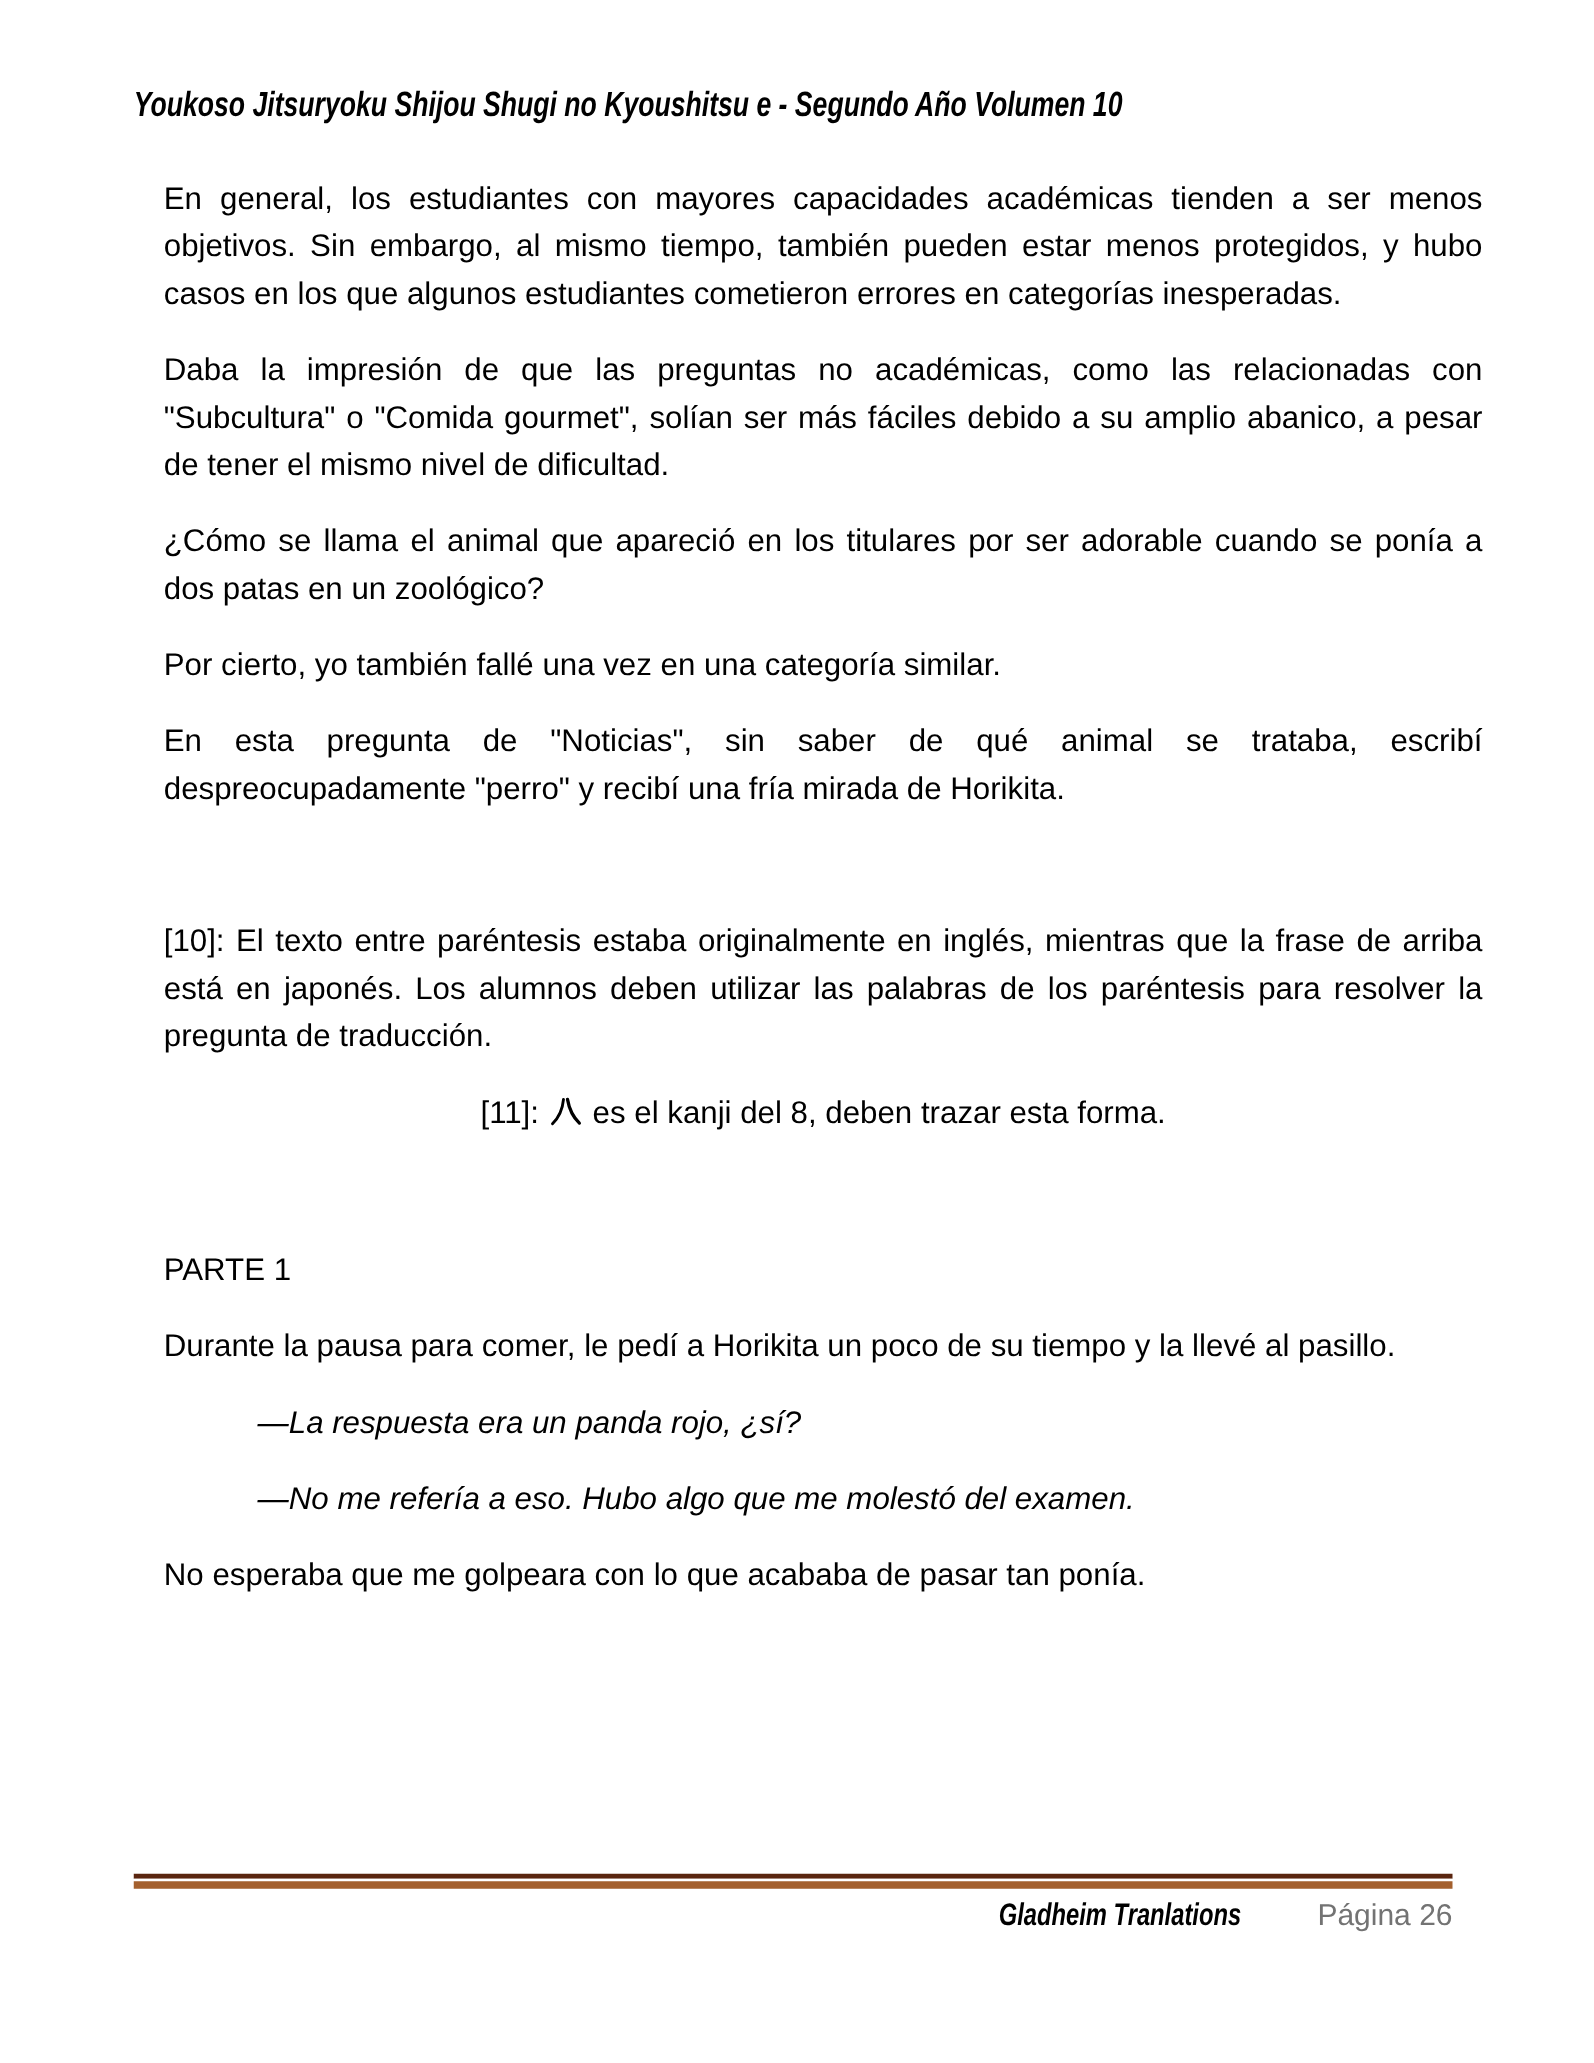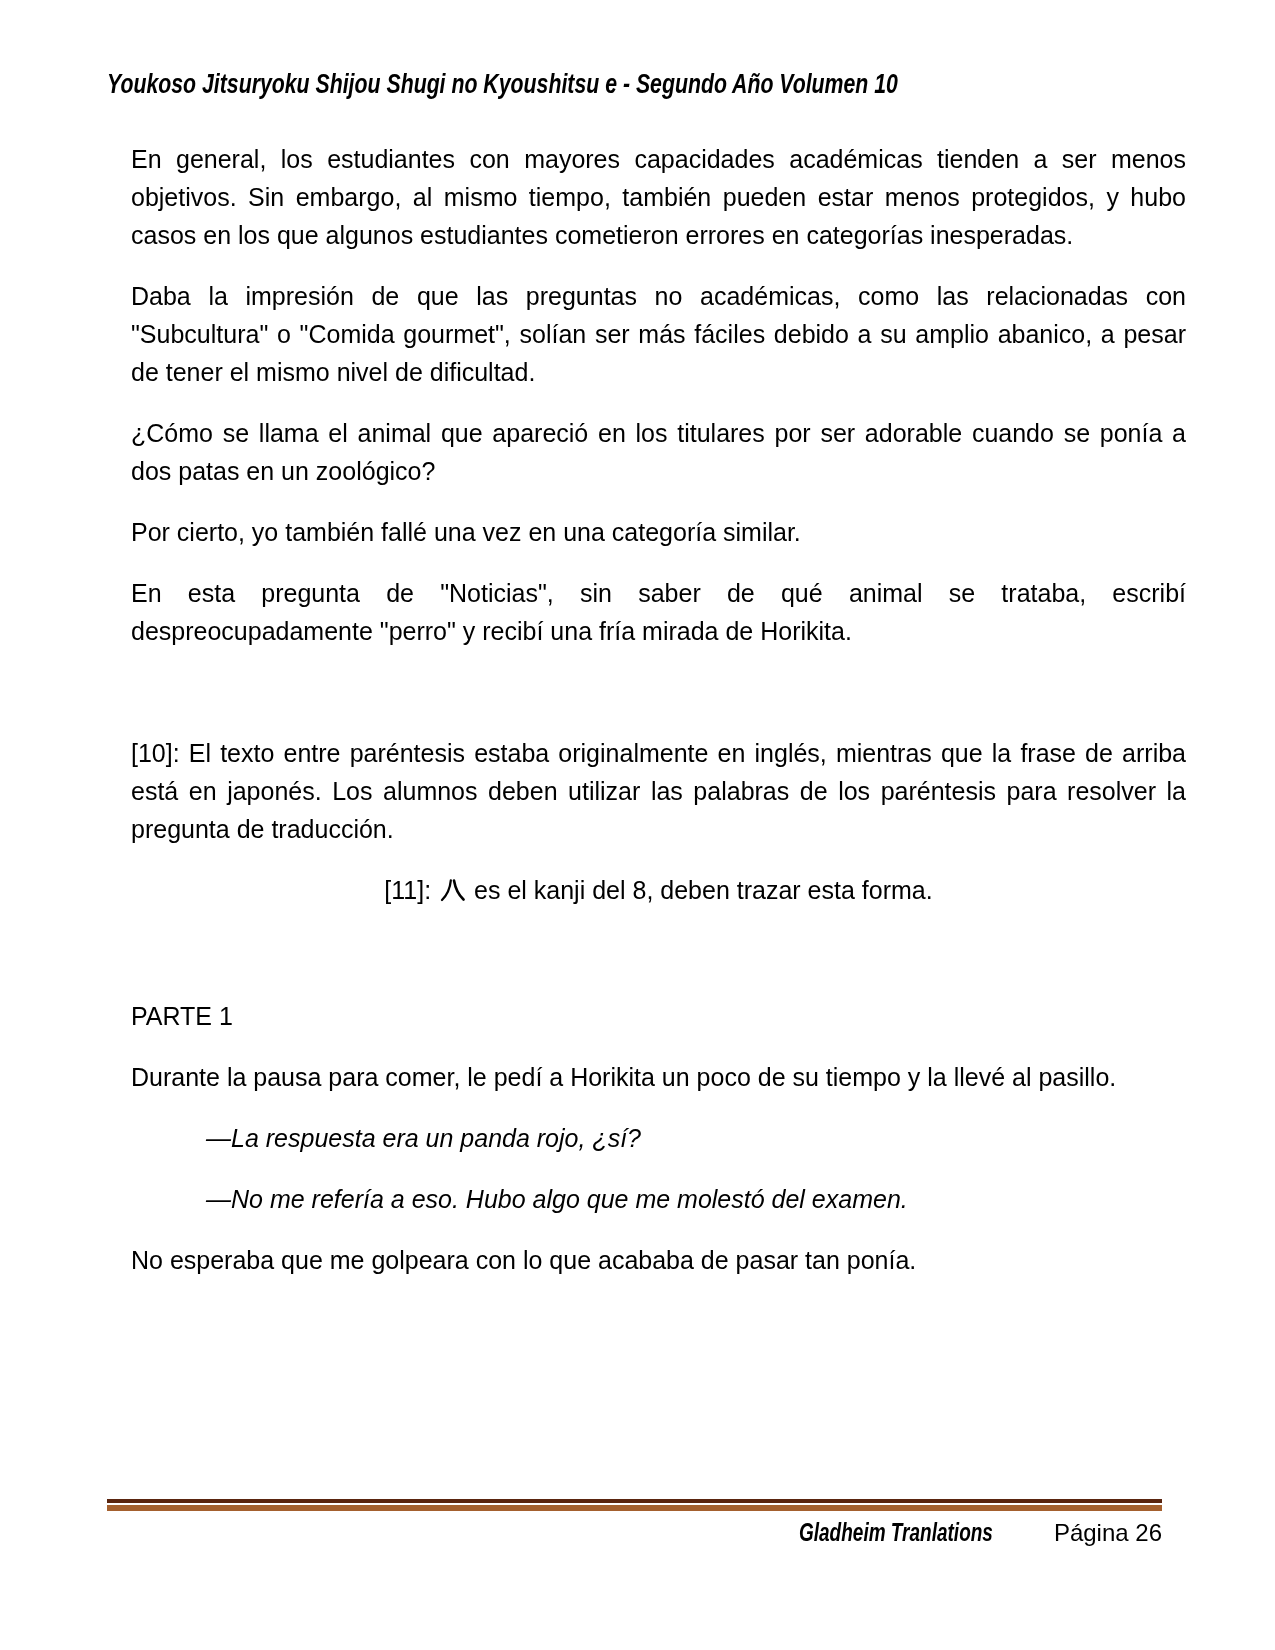--- a/index.html
+++ b/index.html
@@ -97,21 +97,21 @@
     margin-top: 7px;
     display: flex;
     justify-content: flex-end;
     align-items: baseline;
   }
   .footer-left .display-font {
     font-size: 25px;
   }
   .footer-right {
     font-size: 24px;
-    color: #000000;
+    color: #737373;
     text-align: right;
   }
 </style>
 </head>
 <body>
 
 <div class="page">
 
   <div class="doc-header">
     <span class="display-font">Youkoso Jitsuryoku Shijou Shugi no Kyoushitsu e - Segundo Año Volumen 10</span>

